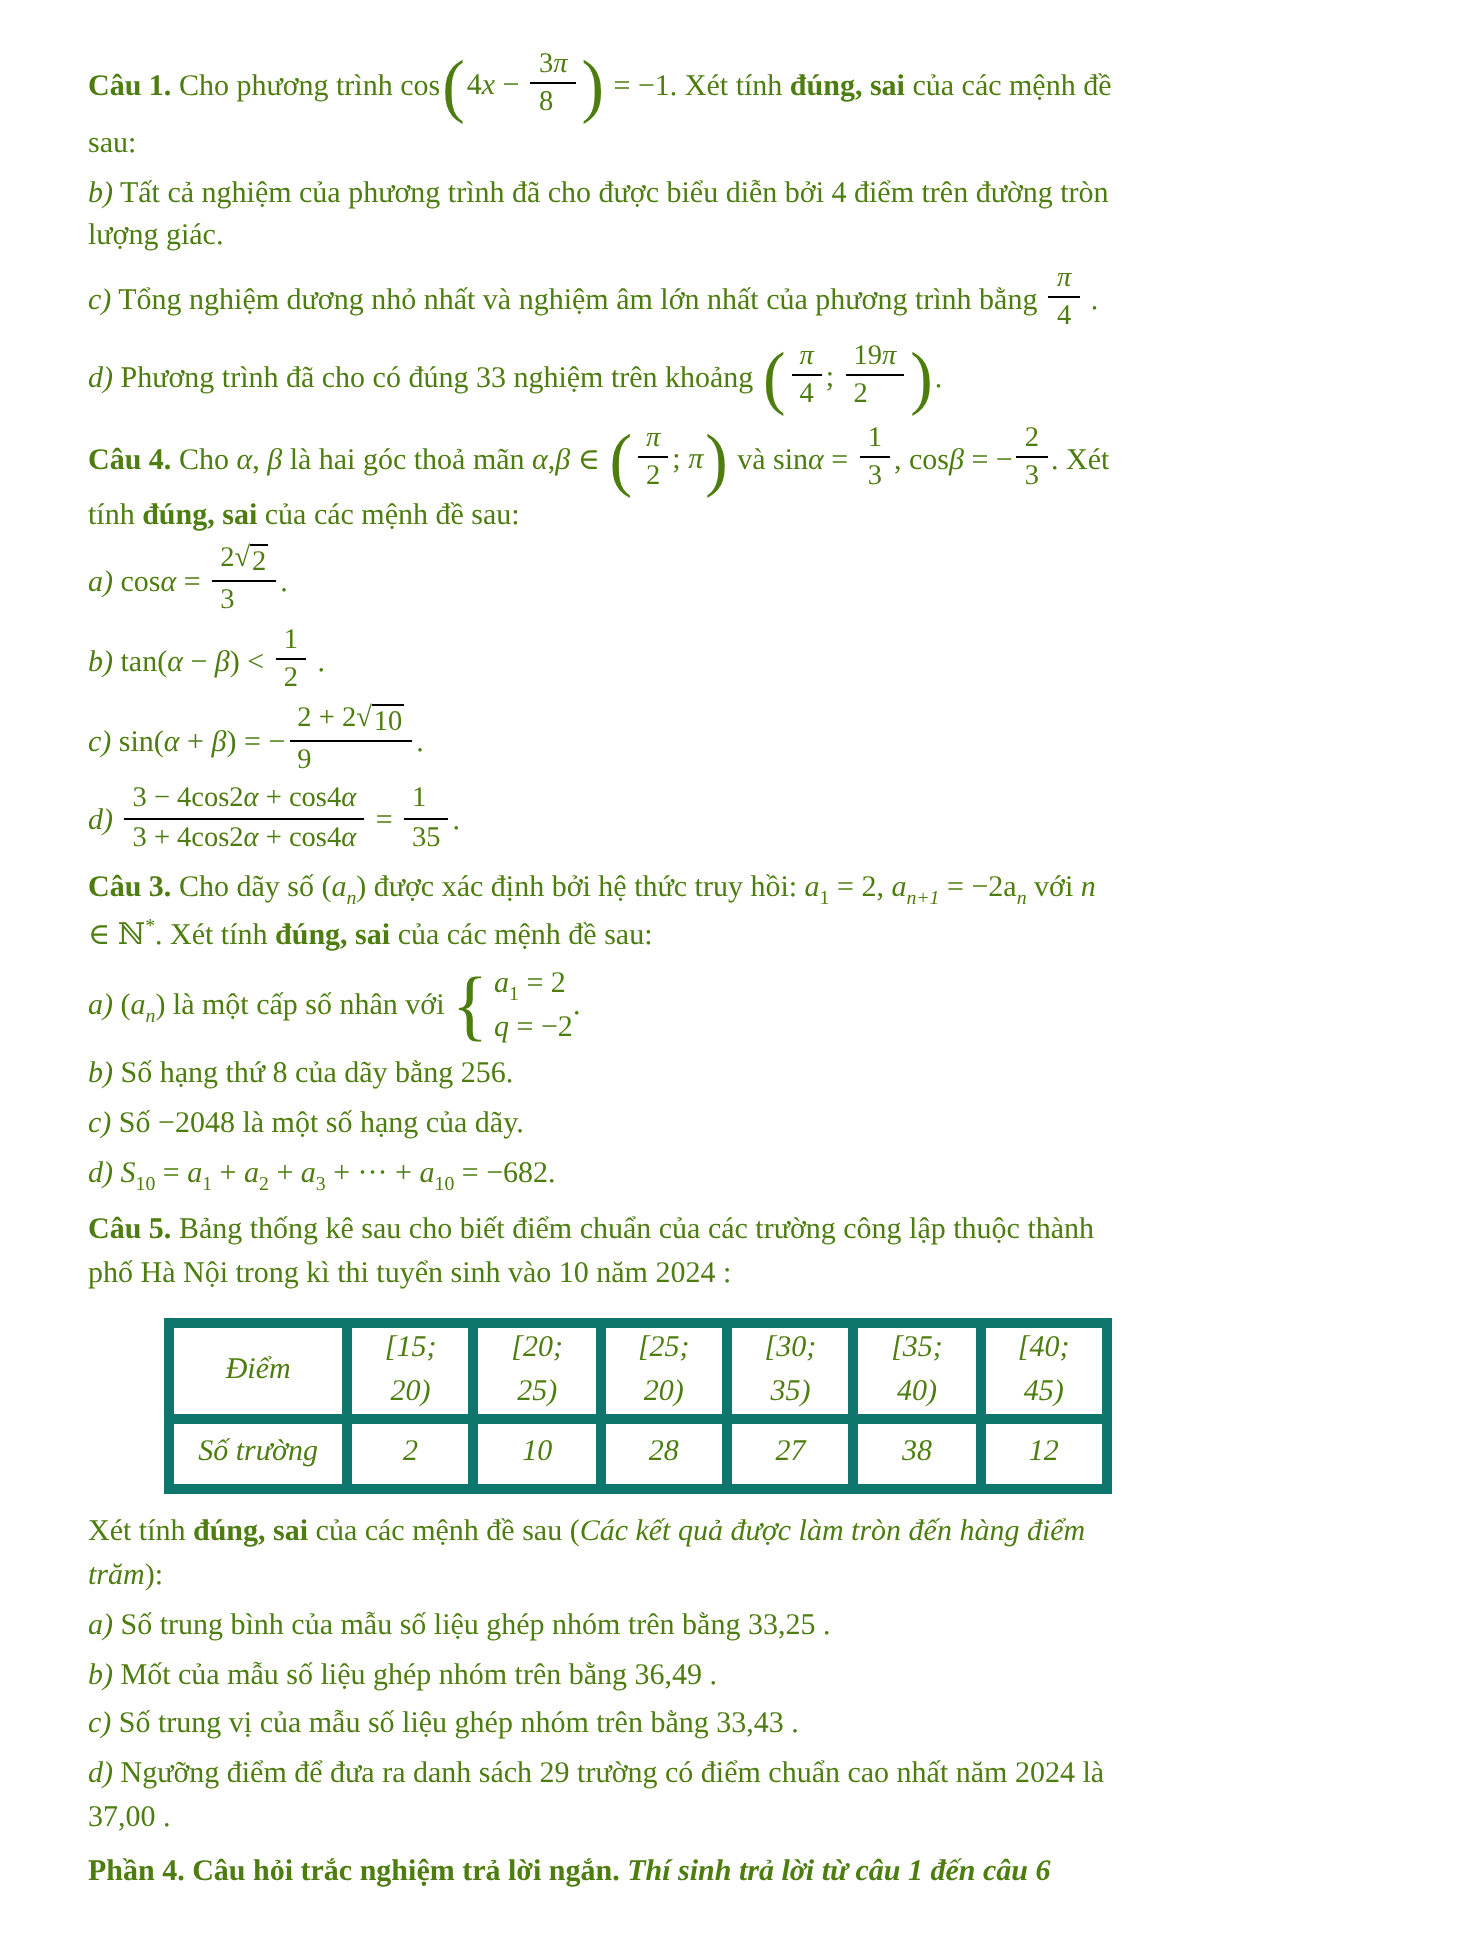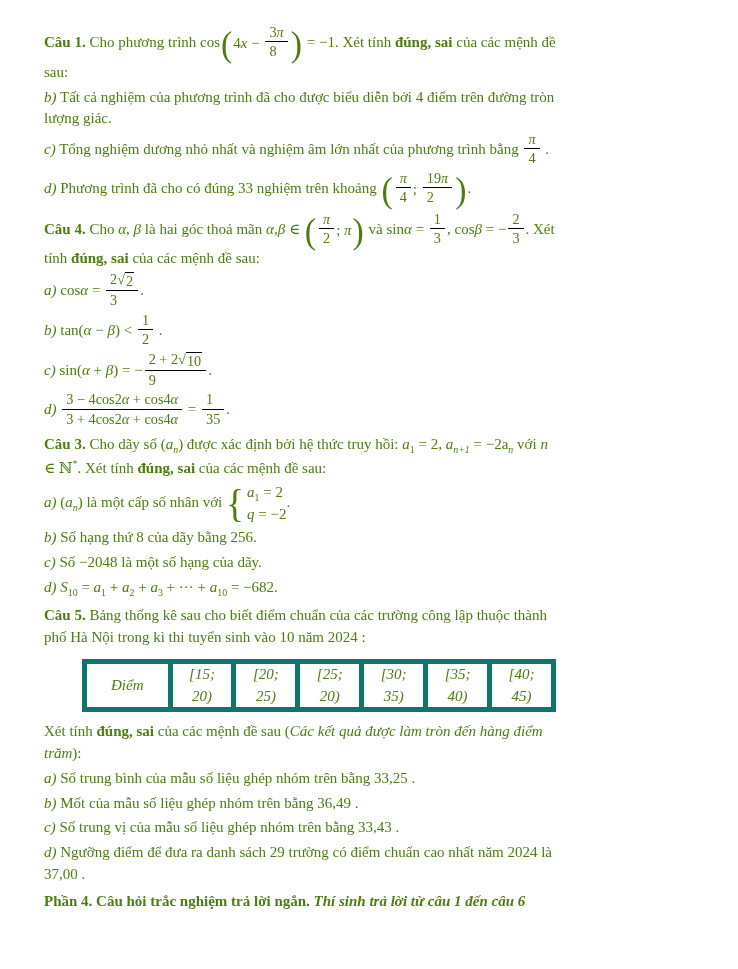--- a/index.html
+++ b/index.html
@@ -126,20 +126,29 @@
     <tbody>
       <tr>
         <td class="col0">Điểm</td>
         <td class="colv">[15; 20)</td>
         <td class="colv">[20; 25)</td>
         <td class="colv">[25; 20)</td>
         <td class="colv">[30; 35)</td>
         <td class="colv">[35; 40)</td>
         <td class="colv">[40; 45)</td>
       </tr>
+      <tr>
+        <td class="col0">Số trường</td>
+        <td class="colv">2</td>
+        <td class="colv">10</td>
+        <td class="colv">28</td>
+        <td class="colv">27</td>
+        <td class="colv">38</td>
+        <td class="colv">12</td>
+      </tr>
     </tbody>
   </table>
 
   <div class="para">Xét tính <span class="tk-b">đúng, sai</span> của các mệnh đề sau (<span class="tk-i">Các kết quả được làm tròn đến hàng điểm trăm</span>):</div>
   <div class="para"><span class="tk-i">a)</span> Số trung bình của mẫu số liệu ghép nhóm trên bằng 33,25 .</div>
   <div class="para"><span class="tk-i">b)</span> Mốt của mẫu số liệu ghép nhóm trên bằng 36,49 .</div>
   <div class="para"><span class="tk-i">c)</span> Số trung vị của mẫu số liệu ghép nhóm trên bằng 33,43 .</div>
   <div class="para"><span class="tk-i">d)</span> Ngưỡng điểm để đưa ra danh sách 29 trường có điểm chuẩn cao nhất năm 2024 là 37,00 .</div>
 
   <div class="para q-intro"><span class="tk-b">Phần 4. Câu hỏi trắc nghiệm trả lời ngắn. </span><span class="tk-bi">Thí sinh trả lời từ câu 1 đến câu 6</span></div>

